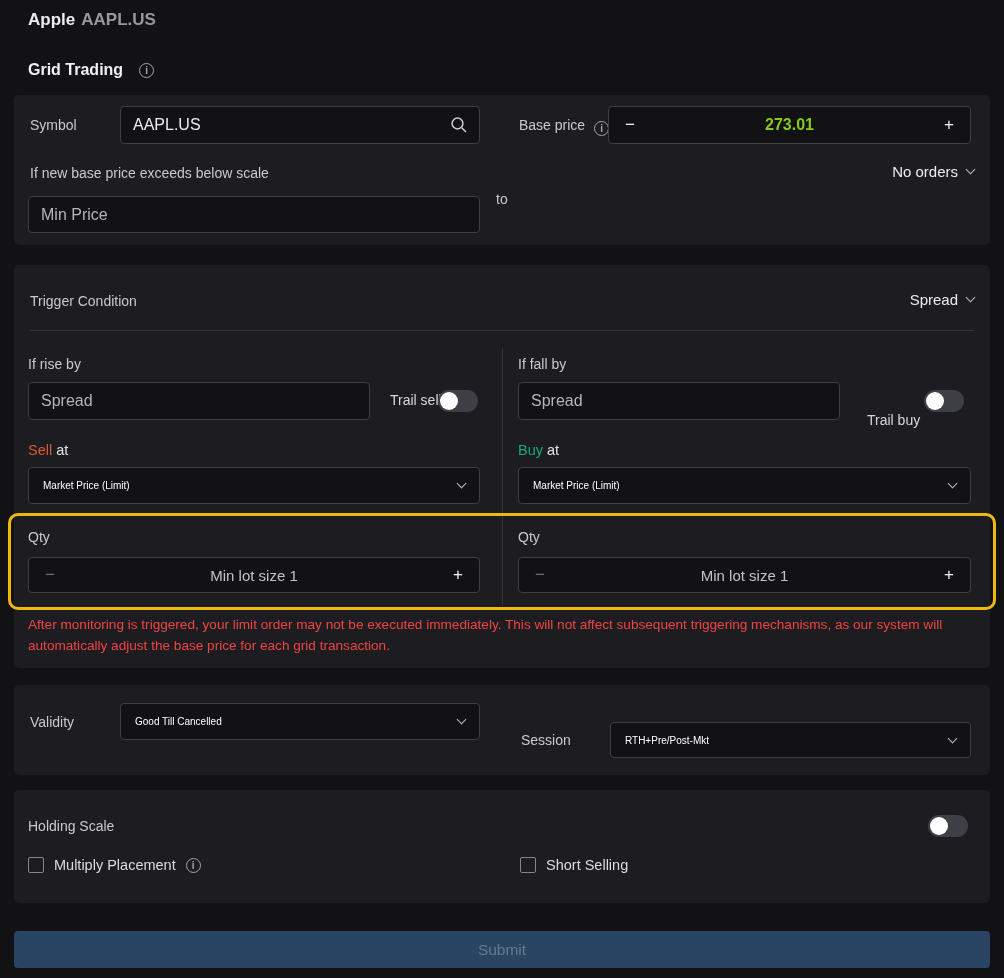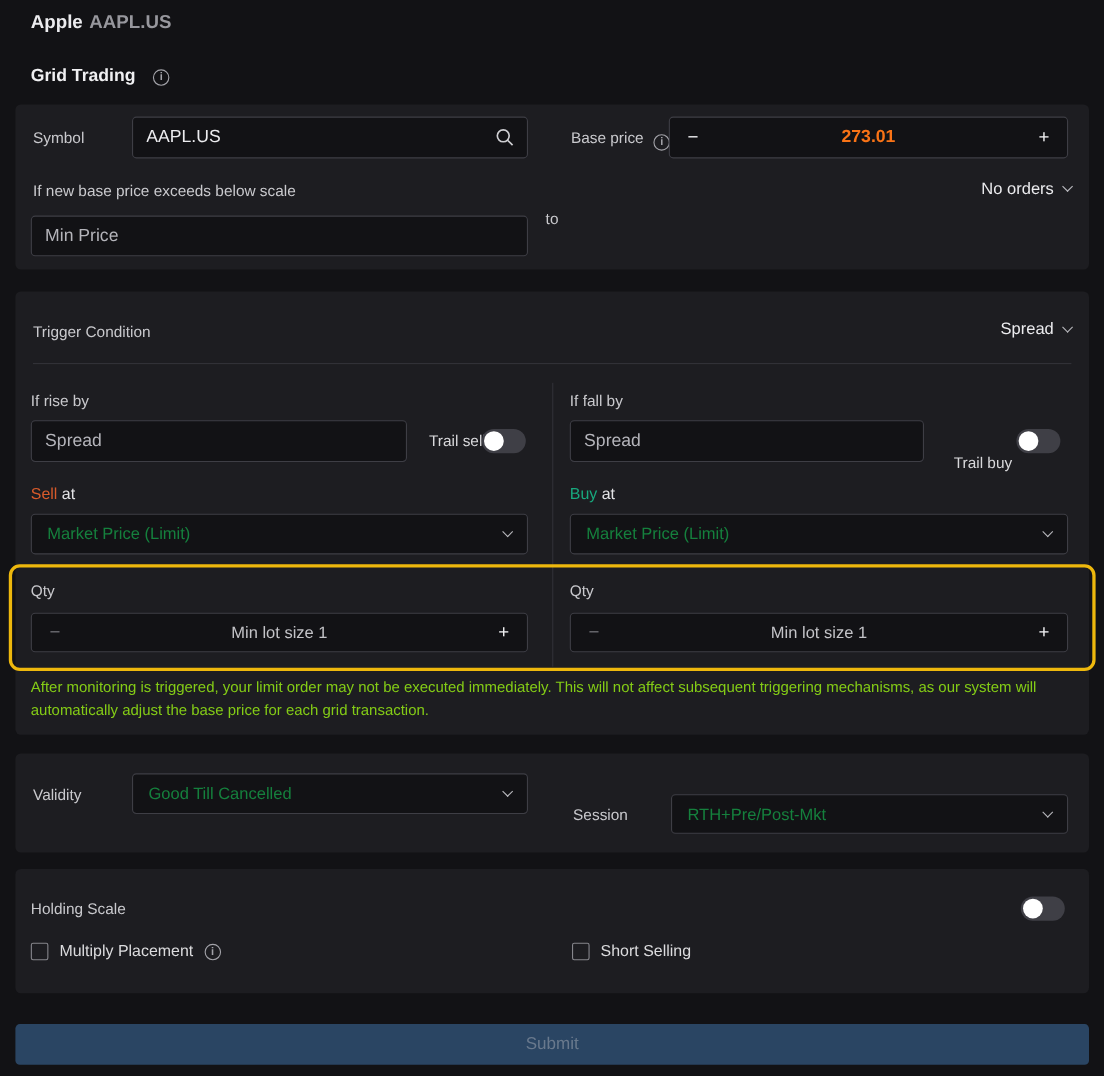--- a/index.html
+++ b/index.html
@@ -24,28 +24,28 @@
     width:15px; height:15px; border:1.2px solid #a3a3a9; border-radius:50%;
     color:#a3a3a9; font-size:10px; font-weight:bold; font-style:normal; vertical-align:-2px; }
 
   
   .txt, .select, .stepper {
     position:absolute; background:#121215; border:1px solid #3e3e45; border-radius:4px;
   }
   .txt { color:#ececef; font-size:16px; padding:0 12px; font-family:inherit; }
   .txt::placeholder { color:#b4b4ba; opacity:1; }
   .select { display:flex; align-items:center; justify-content:space-between; padding:0 14px; cursor:pointer; }
-  .select .sel-text { font-size:15px; color:#15803d; }
+  .select .sel-text { font-size:10px; color:#ffffff; }
   .chev { width:7px; height:7px; border-right:1.6px solid #b9b9be; border-bottom:1.6px solid #b9b9be; transform:rotate(45deg); margin-top:-4px; flex:0 0 auto; }
   .dd-inline { position:absolute; display:flex; align-items:center; gap:9px; cursor:pointer; font-size:15px; color:#ececef; }
 
   .stepper { display:flex; align-items:center; }
   .stepper .step-btn { width:42px; text-align:center; font-size:17px; color:#f2f2f4; cursor:pointer; flex:0 0 auto; }
   .stepper .step-btn.dim { color:#6e6e74; }
-  .stepper .step-val { flex:1; text-align:center; font-size:16px; font-weight:bold; color:#f97316; }
+  .stepper .step-val { flex:1; text-align:center; font-size:16px; font-weight:bold; color:#84cc16; }
   .stepper .step-ph  { flex:1; text-align:center; font-size:15px; font-weight:normal; color:#c3c3c7; }
 
   
   .search-svg { position:absolute; right:12px; top:10px; }
 
   
   .toggle { position:absolute; width:40px; height:22px; border-radius:11px; background:#3f3f46; cursor:pointer; }
   .toggle .knob { position:absolute; left:2px; top:2px; width:18px; height:18px; border-radius:50%; background:#ffffff; }
 
   
@@ -54,21 +54,21 @@
   .checkbox-row .cb-label { font-size:14.5px; color:#dcdcde; }
 
   
   .tc-divider { position:absolute; left:16px; right:16px; top:65px; height:1px; background:#313137; }
   .v-divider  { position:absolute; left:488px; top:83px; width:1px; height:258px; background:#313137; }
   .action-label { position:absolute; font-size:14.5px; color:#e4e4e7;text-align:right; }
   .sell-word { color:var(--sell); }
   .buy-word  { color:var(--buy); }
   .qty-highlight { position:absolute; left:-6px; top:248px; width:988px; height:97px;
     border:3px solid var(--highlight); border-radius:10px; pointer-events:none; }
-  .note { position:absolute; left:14px; top:349px; width:952px; font-size:13.6px; line-height:21px; color:#84cc16; }
+  .note { position:absolute; left:14px; top:349px; width:952px; font-size:13.6px; line-height:21px; color:#ef4444; }
 
   .trail-label { position:absolute; font-size:14px; color:#d8d8db; }
 
   
   .submit-btn { position:absolute; top:931px; left:14px; width:976px; height:37px;
     background:var(--submit_bg); color:#69798d; font-size:15.5px; font-family:inherit;
     border:none; border-radius:4px; cursor:pointer; }
 </style>
 </head>
 <body>

